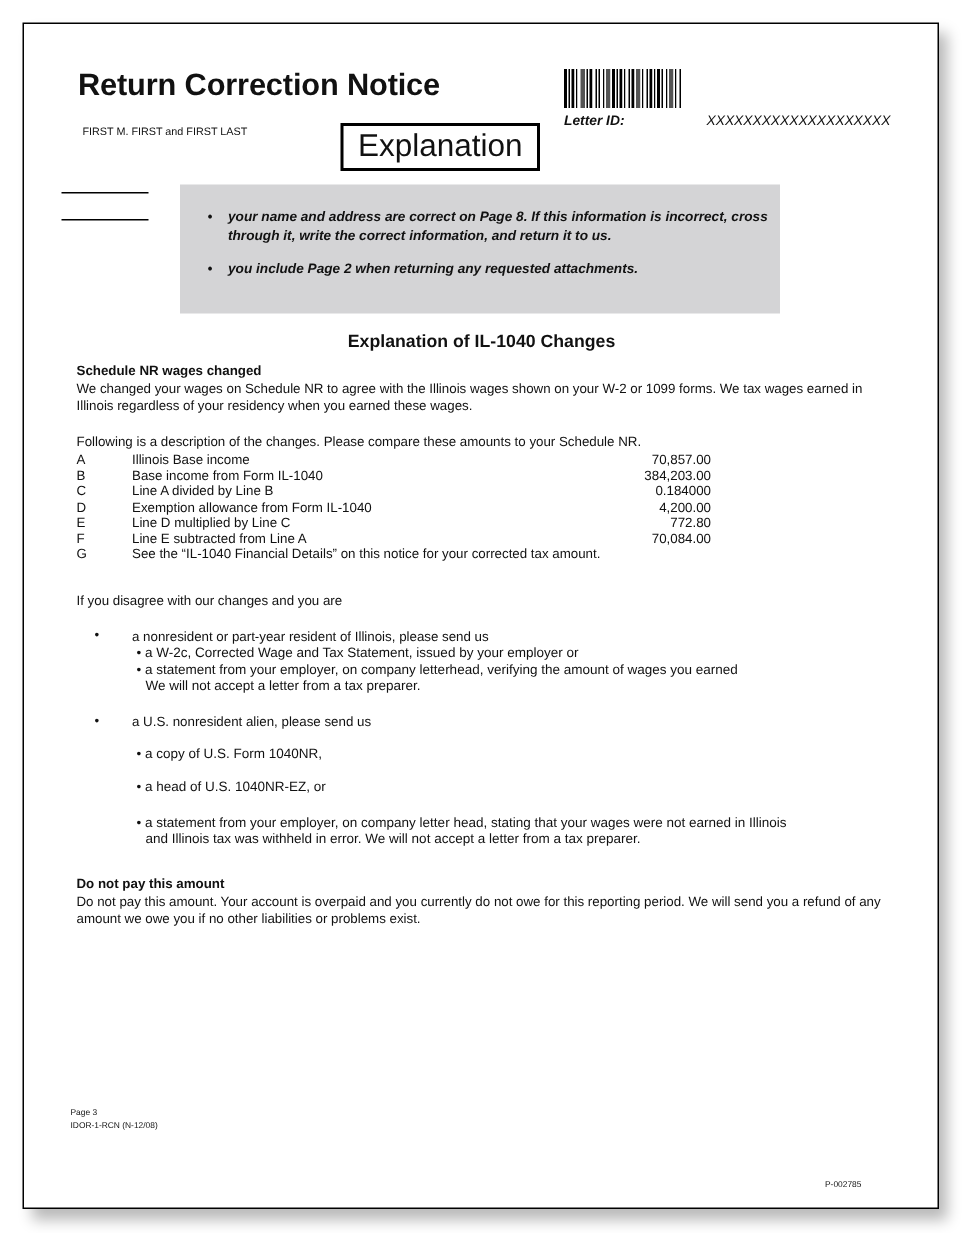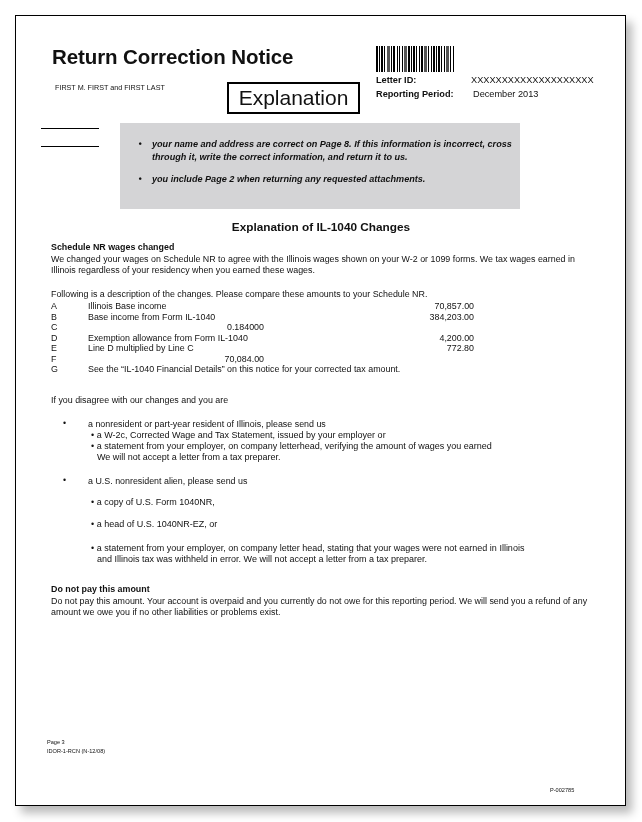--- a/index.html
+++ b/index.html
@@ -8,21 +8,21 @@
   .page { position:absolute; left:15px; top:15px; width:611px; height:791px; border:1px solid #000;
           background:#fff; box-shadow:6px 7px 9px rgba(0,0,0,0.28); box-sizing:border-box; }
   .abs { position:absolute; }
   .title { left:52px; top:45px; font-size:20.5px; font-weight:bold; letter-spacing:-0.1px; }
   .names { left:55px; top:83px; font-size:7.2px; }
   .expl-box { left:227px; top:82px; width:133px; height:32px; border:2.5px solid #000; box-sizing:border-box;
               font-size:21px; text-align:center; line-height:28px; }
   .barcode { left:376px; top:46px; width:120px; height:26px; display:flex; align-items:stretch; }
   .barcode span { display:block; height:100%; }
   .ids { left:376px; top:74px; font-size:9.2px; line-height:13.5px; }
-  .ids .row { display:flex; }
+  .ids .row { display:flex;font-style:italic; }
   .ids .lbl { font-weight:bold; width:95px; }
   .rule { left:41px; width:58px; height:1px; background:#000; }
   .notice { left:120px; top:123px; width:400px; height:86px; background:#d4d4d6; box-sizing:border-box;
             padding:5px 6px; font-size:9.1px; font-weight:bold; font-style:italic; }
   .notice .li { display:flex; margin-top:10px; line-height:12.5px; }
   .notice .li .b { width:24px; text-align:center; padding-left:2px; flex:none; }
   .heading { left:0; width:642px; top:220px; text-align:center; font-size:11.8px; font-weight:bold; }
   .body { left:51px; width:545px; font-size:8.9px; line-height:11.3px; }
   .bold { font-weight:bold; }
   .tbl { left:51px; top:301px; font-size:8.9px; line-height:10.5px; }
@@ -99,24 +99,20 @@
     <span style="width: 2px; background: rgb(255, 255, 255);"></span>
     <span style="width: 1px; background: rgb(0, 0, 0);"></span>
     <span style="width: 1px; background: rgb(255, 255, 255);"></span>
   </div>
 
 <div class="abs ids">
   <div class="row">
     <span class="lbl">Letter ID:</span>
     <span>XXXXXXXXXXXXXXXXXXXX</span>
   </div>
-  <div class="row">
-    <span class="lbl">Reporting Period:</span>
-    <span style="padding-left:2px">December 2013</span>
-  </div>
 </div>
 
 <div class="abs rule" style="top:128px"></div>
 <div class="abs rule" style="top:146px"></div>
 
 <div class="abs notice">
   <div class="li">
     <span class="b">•</span>
     <span>your name and address are correct on Page 8. If this information is incorrect, cross through it, write the correct information, and return it to us.</span>
   </div>
@@ -138,34 +134,36 @@
       <span class="d">Illinois Base income</span>
       <span class="v">70,857.00</span>
     </div>
   <div class="r">
       <span class="k">B</span>
       <span class="d">Base income from Form IL-1040</span>
       <span class="v">384,203.00</span>
     </div>
   <div class="r">
       <span class="k">C</span>
+      <span class="d">Line A divided by Line B</span>
       <span class="v">0.184000</span>
     </div>
   <div class="r">
       <span class="k">D</span>
       <span class="d">Exemption allowance from Form IL-1040</span>
       <span class="v">4,200.00</span>
     </div>
   <div class="r">
       <span class="k">E</span>
       <span class="d">Line D multiplied by Line C</span>
       <span class="v">772.80</span>
     </div>
   <div class="r">
       <span class="k">F</span>
+      <span class="d">Line E subtracted from Line A</span>
       <span class="v">70,084.00</span>
     </div>
   <div class="r">
       <span class="k">G</span>
       <span>See the “IL-1040 Financial Details” on this notice for your corrected tax amount.</span>
     </div>
 </div>
 
 <div class="abs body" style="top:395px">If you disagree with our changes and you are</div>
 

